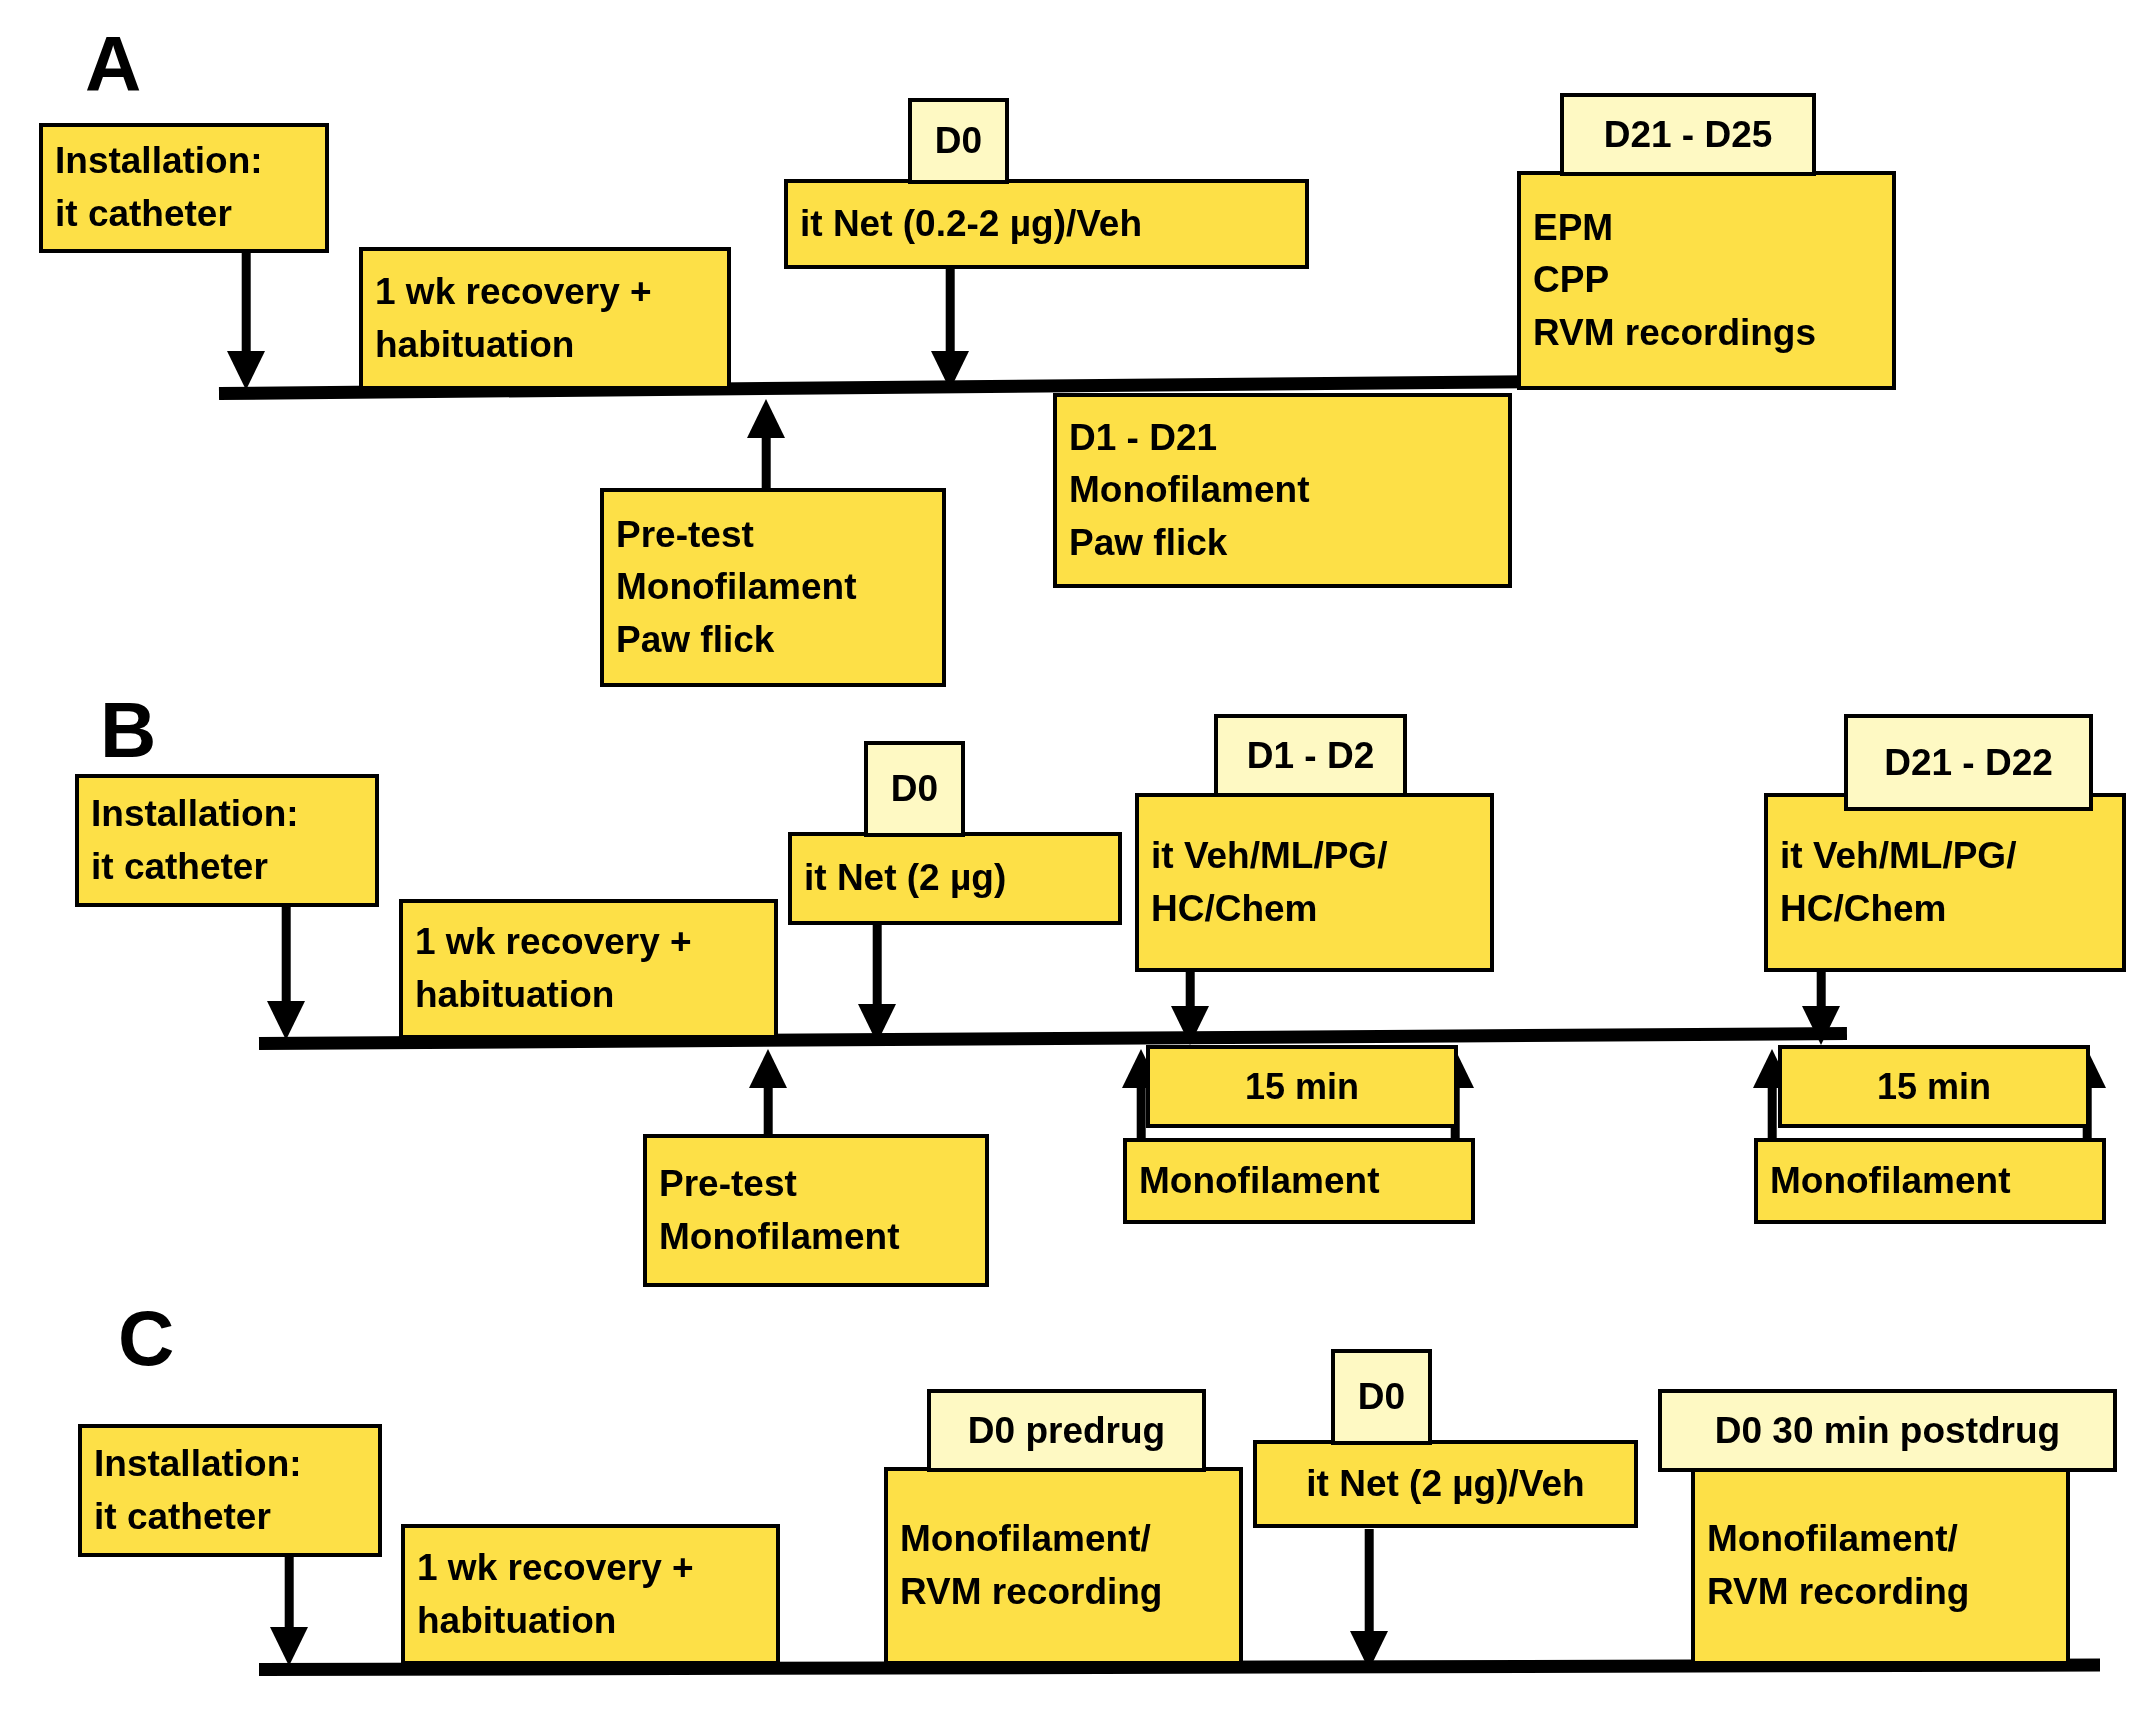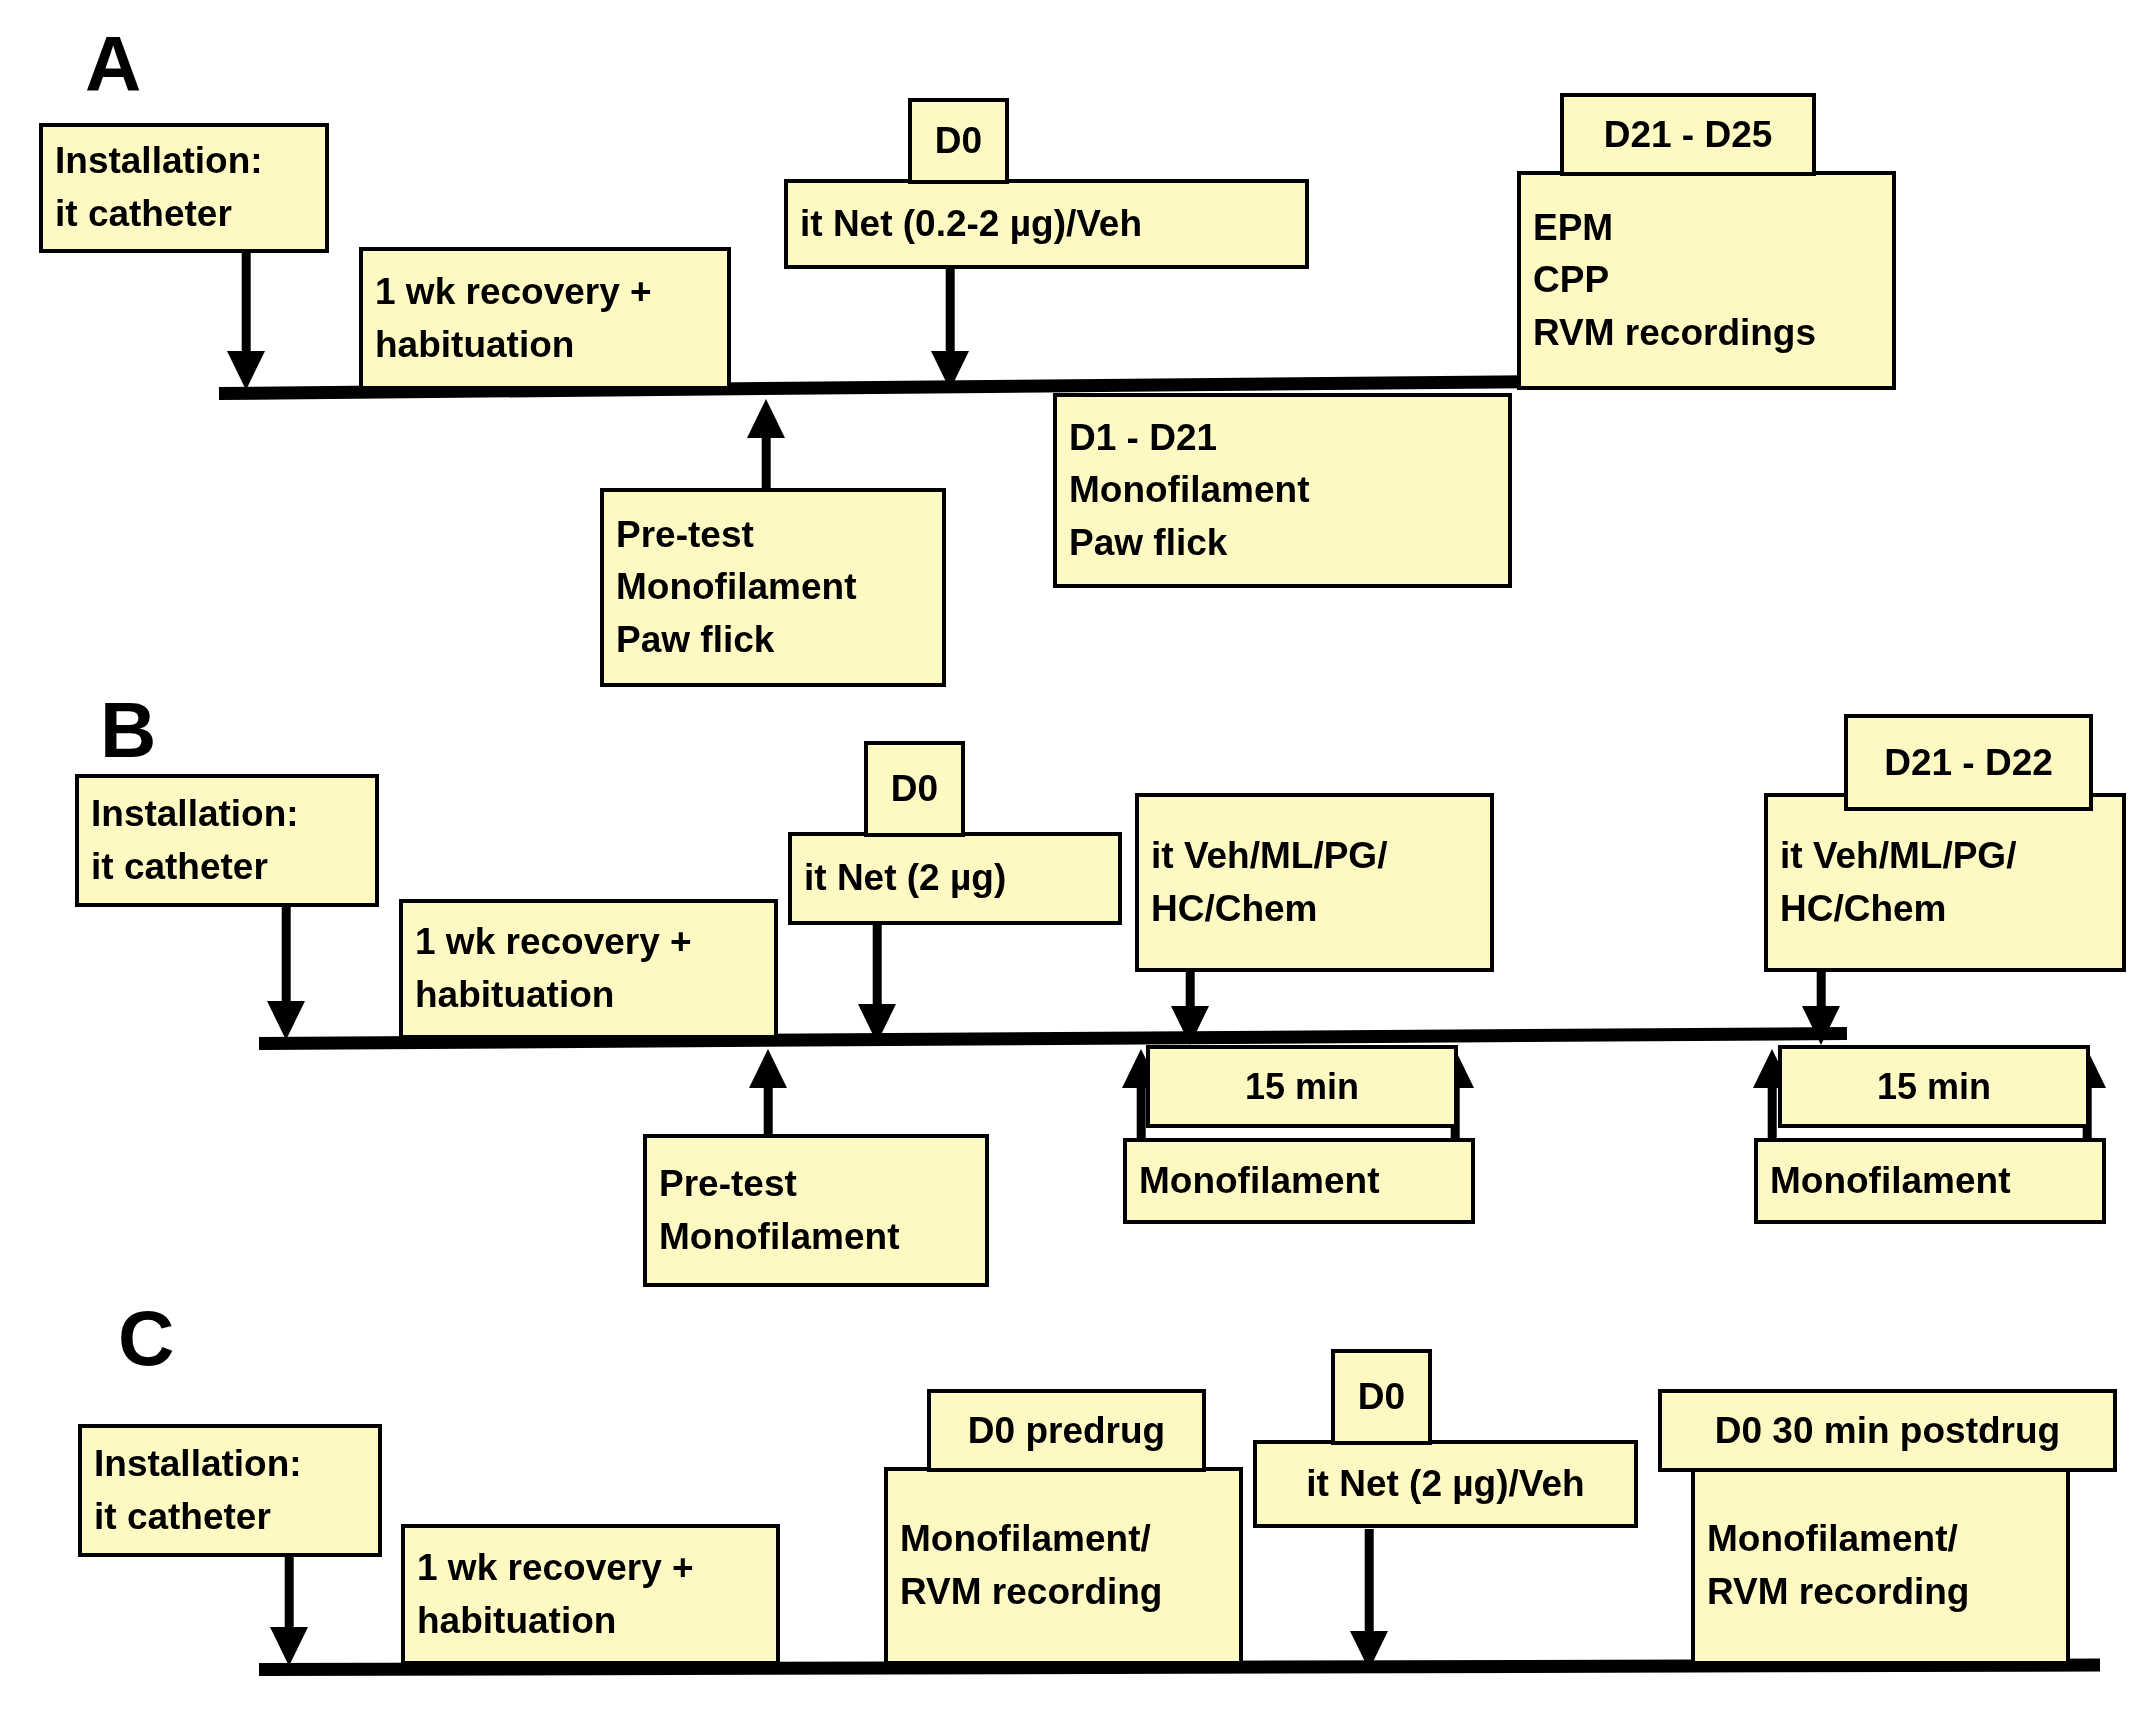--- a/index.html
+++ b/index.html
@@ -18,21 +18,21 @@
   .abs{position:absolute;box-sizing:border-box;}
 
   .panel-letter{
     font-size:78px;
     font-weight:bold;
     line-height:1;
     letter-spacing:0px;
   }
 
   .box{
-    background:#fef9c3;
+    background:#fde047;
     border:4.7px solid #000;
     box-sizing:border-box;
     display:flex;
     flex-direction:column;
     justify-content:center;
     padding:7px 12px;
     font-size:37px;
     font-weight:bold;
     line-height:1.42;
     z-index:5;
@@ -176,20 +176,21 @@
 
   <div class="abs tagbox" style="left:864px;top:741px;width:101px;height:96px;">D0</div>
   <div class="abs box left" style="left:788px;top:832px;width:334px;height:93px;">
     <span class="ln">it Net (2 µg)</span>
   </div>
   <div class="abs arrow-down" style="left:857px;top:925px;width:40px;height:118px;">
     <div class="stem" style="height:80px;"></div>
       <div class="head"></div>
   </div>
 
+  <div class="abs tagbox" style="left:1214px;top:714px;width:193px;height:83px;">D1 - D2</div>
   <div class="abs box left" style="left:1135px;top:793px;width:359px;height:179px;">
     <span class="ln">it Veh/ML/PG/</span>
     <span class="ln">HC/Chem</span>
   </div>
   <div class="abs arrow-down" style="left:1170px;top:972px;width:40px;height:73px;">
     <div class="stem" style="height:35px;"></div>
       <div class="head"></div>
   </div>
 
   <div class="abs tagbox" style="left:1844px;top:714px;width:249px;height:97px;">D21 - D22</div>

